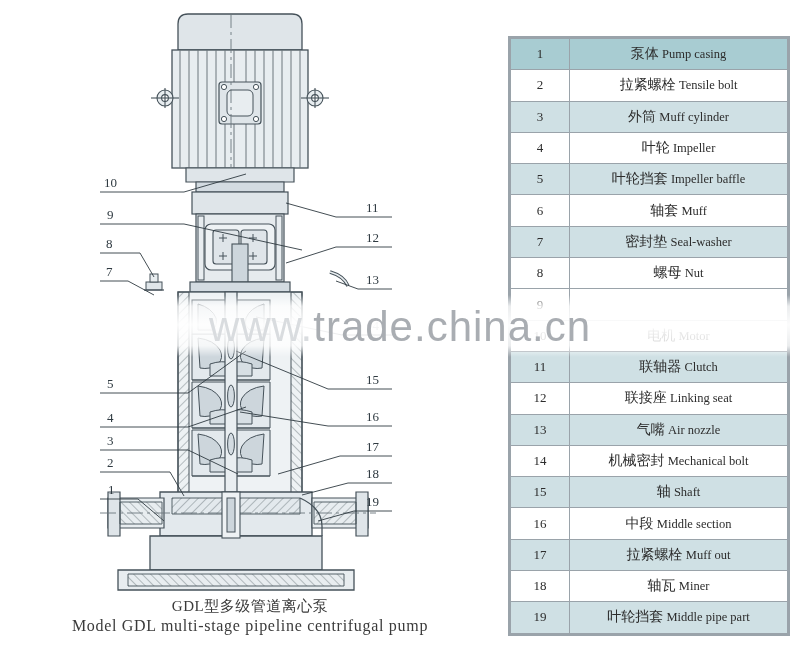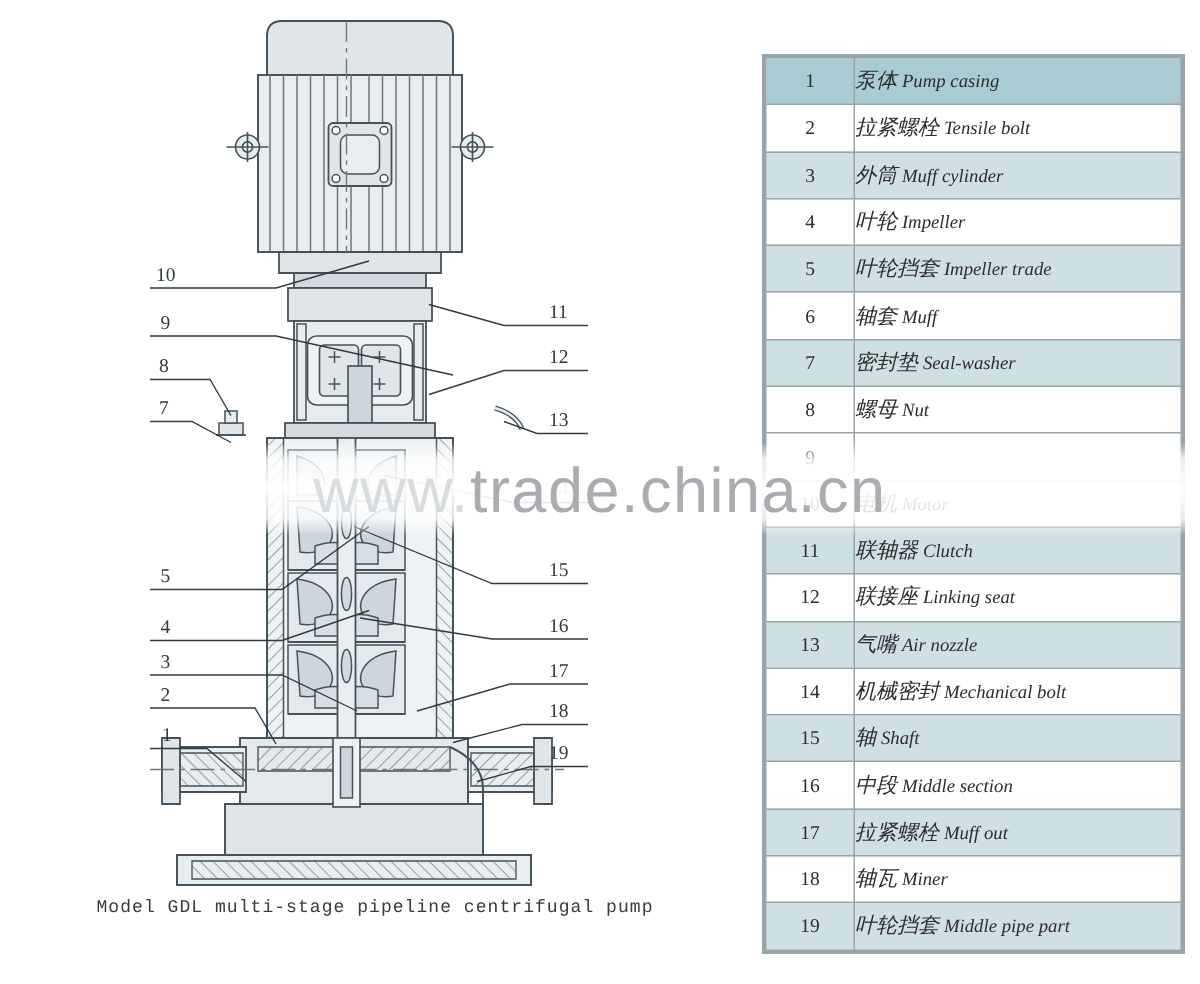--- a/index.html
+++ b/index.html
@@ -15,41 +15,41 @@
   
   #drawing{position:absolute;left:0;top:0;width:500px;height:656px;}
   #drawing svg{display:block;}
 
   
   #caption{
     position:absolute;left:0;top:596px;width:500px;
     text-align:center;color:#3a3a3a;
   }
   #caption .cn{font-size:15px;letter-spacing:.5px;line-height:20px;white-space:nowrap;}
-  #caption .en{font-size:12px;letter-spacing:.7px;line-height:19px;white-space:nowrap;font-family:Liberation Mono, monospace;}
+  #caption .en{font-size:16px;letter-spacing:.7px;line-height:19px;white-space:nowrap;}
 
   
   #legend{
     position:absolute;left:508px;top:36px;
     width:282px;
     border:2px solid #9aa3aa;
     box-sizing:border-box;
     background:#fff;
   }
   table.legend-table{border-collapse:collapse;width:100%;table-layout:fixed;}
   table.legend-table tr{height:31.3px;}
   table.legend-table td{
     border:1px solid #9aa3aa;
     font-size:13px;
     color:#2c2c2c;
     padding:0;
     vertical-align:middle;
   }
   td.num{width:58px;text-align:center;font-family:"Liberation Serif",serif;font-size:14px;}
-  td.desc{text-align:left;white-space:nowrap;font-style:italic;}
+  td.desc{text-align:center;white-space:nowrap;}
   td.desc .cn{font-size:14px;}
   td.desc .en{font-size:12.5px;}
   tr.tint td{background:#cfe0e4;}
   tr.tint-strong td{background:#a8ccd2;}
   tr.plain td{background:#ffffff;}
   tr.blank td{background:#ffffff;}
 
   
   #watermark{
     position:absolute;left:0;top:12px;width:676px;height:656px;
@@ -272,20 +272,21 @@
       <span style="position:absolute;left:366px;top:318px;font-size:13px;color:#2f3a41;">14</span>
       <span style="position:absolute;left:366px;top:372px;font-size:13px;color:#2f3a41;">15</span>
       <span style="position:absolute;left:366px;top:409px;font-size:13px;color:#2f3a41;">16</span>
       <span style="position:absolute;left:366px;top:439px;font-size:13px;color:#2f3a41;">17</span>
       <span style="position:absolute;left:366px;top:466px;font-size:13px;color:#2f3a41;">18</span>
       <span style="position:absolute;left:366px;top:494px;font-size:13px;color:#2f3a41;">19</span>
     </div>
   </div>
 
   <div id="caption">
+    <div class="cn">GDL型多级管道离心泵</div>
     <div class="en">Model GDL multi-stage pipeline centrifugal pump</div>
   </div>
 
   <div id="legend">
     <table class="legend-table">
       <tbody id="legend-body">
           <tr class="tint-strong">
             <td class="num">1</td>
             <td class="desc"><span class="cn">泵体</span> <span class="en">Pump casing</span></td>
           </tr>
@@ -296,21 +297,21 @@
           <tr class="tint">
             <td class="num">3</td>
             <td class="desc"><span class="cn">外筒</span> <span class="en">Muff cylinder</span></td>
           </tr>
           <tr class="plain">
             <td class="num">4</td>
             <td class="desc"><span class="cn">叶轮</span> <span class="en">Impeller</span></td>
           </tr>
           <tr class="tint">
             <td class="num">5</td>
-            <td class="desc"><span class="cn">叶轮挡套</span> <span class="en">Impeller trade</span></td>
+            <td class="desc"><span class="cn">叶轮挡套</span> <span class="en">Impeller baffle</span></td>
           </tr>
           <tr class="plain">
             <td class="num">6</td>
             <td class="desc"><span class="cn">轴套</span> <span class="en">Muff</span></td>
           </tr>
           <tr class="tint">
             <td class="num">7</td>
             <td class="desc"><span class="cn">密封垫</span> <span class="en">Seal-washer</span></td>
           </tr>
           <tr class="plain">

